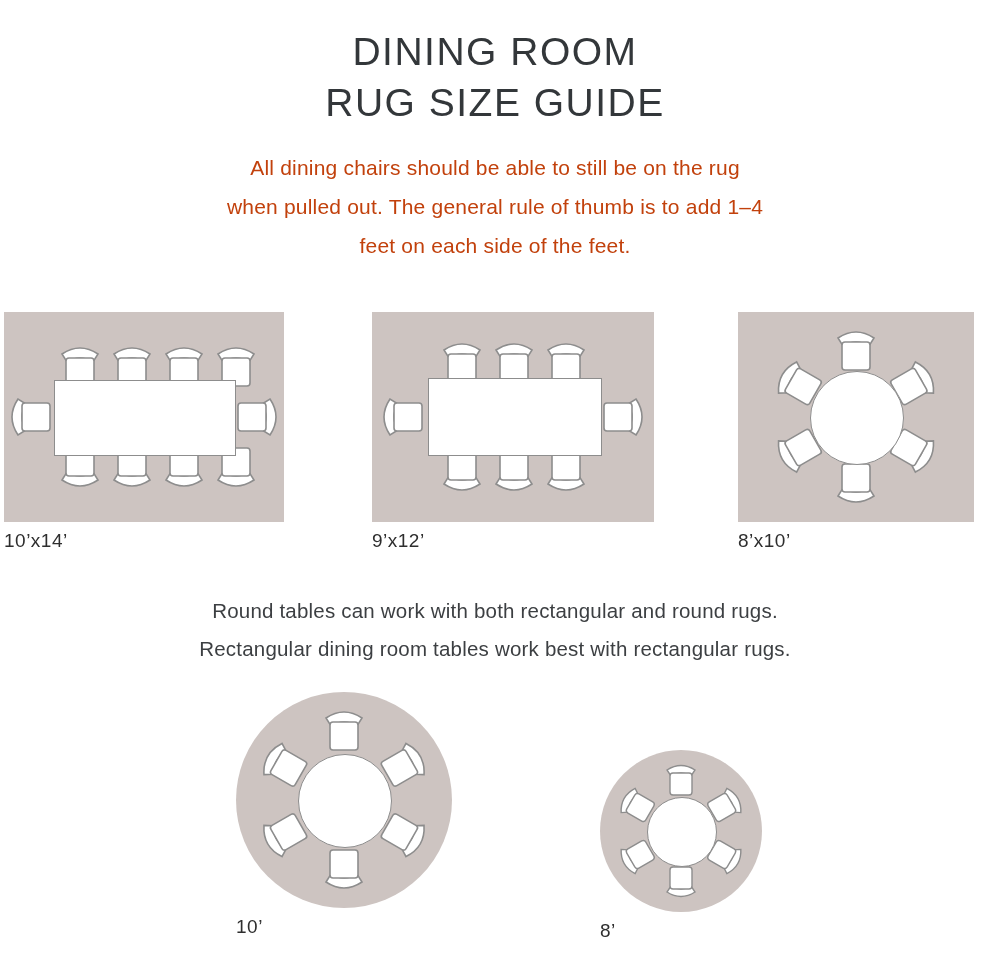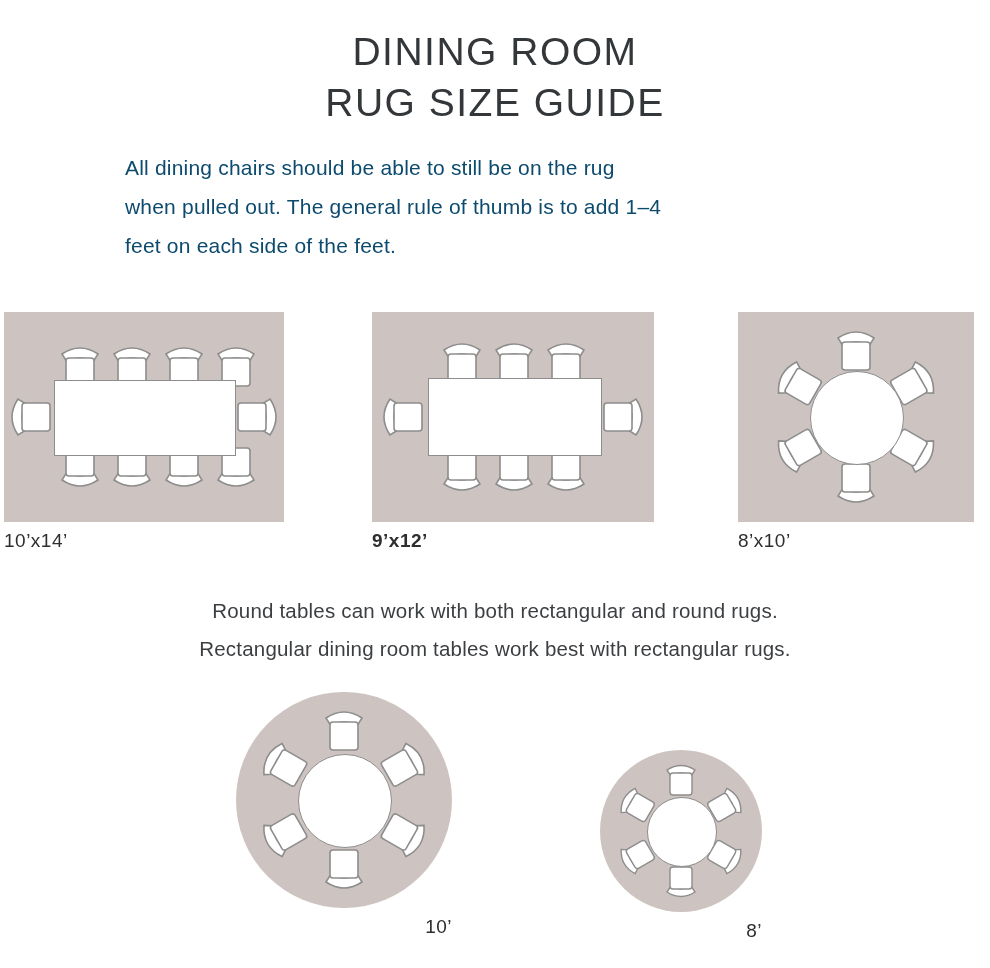--- a/index.html
+++ b/index.html
@@ -27,23 +27,24 @@
     font-size: 39px;
     letter-spacing: 1.5px;
     line-height: 1.32;
     font-weight: 400;
     color: #33373a;
     padding-top: 26px;
   }
   .title .line2 { display: block; }
 
   .intro {
+    text-align: center;
     font-size: 21px;
     line-height: 1.85;
-    color: #0c4a6e;
+    color: #c2410c;
     margin: 20px auto 0;
     width: 740px;
     letter-spacing: 0.2px;
   }
 
   .midnote {
     text-align: center;
     font-size: 20.5px;
     line-height: 1.85;
     color: #3c3f42;
@@ -73,21 +74,21 @@
     background: #cdc4c1;
     border-radius: 50%;
     position: relative;
   }
   .caption {
     font-size: 19px;
     color: #2e2e2e;
     letter-spacing: 0.5px;
     margin-top: 8px;
   }
-  .caption.center { text-align: right; margin-top: 8px; }
+  .caption.center { text-align: left; margin-top: 8px; }
 
   .row-round {
     position: absolute;
     top: 692px;
     left: 0;
     width: 990px;
     height: 260px;
   }
 
   
@@ -176,21 +177,21 @@
               <path d="M266 87 q12 18 0 36 l-8 -5 q8 -13 0 -26 z"></path>
               <rect x="234" y="91" width="28" height="28" rx="3"></rect>
             </g>
           </g>
         </svg>
         <div class="table-rect" style="left:50px; top:68px; width:180px; height:74px;"></div>
       </div>
       <div class="caption">10’x14’</div>
     </div>
 
-    <div class="unit" style="left:372px; top:0;font-weight:bold;">
+    <div class="unit" style="left:372px; top:0;">
       <div class="rug-rect" style="width:282px; height:210px;">
         <svg class="chairs" width="282" height="210" viewBox="0 0 282 210">
           <g fill="#ffffff" stroke="#8d8d8d" stroke-width="1.6">
 
             <g>
               <path d="M72 38 q18 -12 36 0 l-5 8 q-13 -8 -26 0 z"></path>
               <rect x="76" y="42" width="28" height="28" rx="3"></rect>
             </g>
             <g>
               <path d="M124 38 q18 -12 36 0 l-5 8 q-13 -8 -26 0 z"></path>

